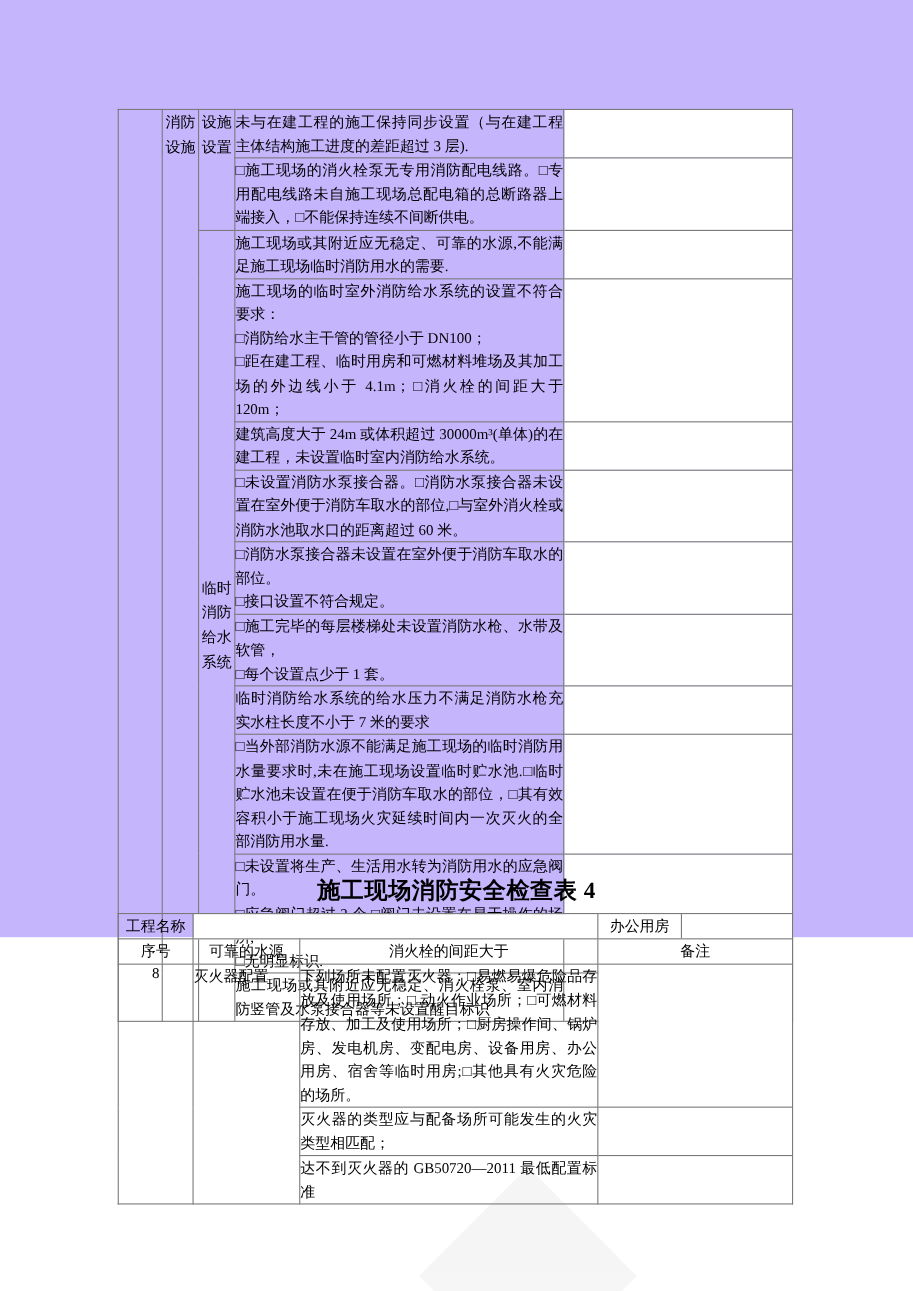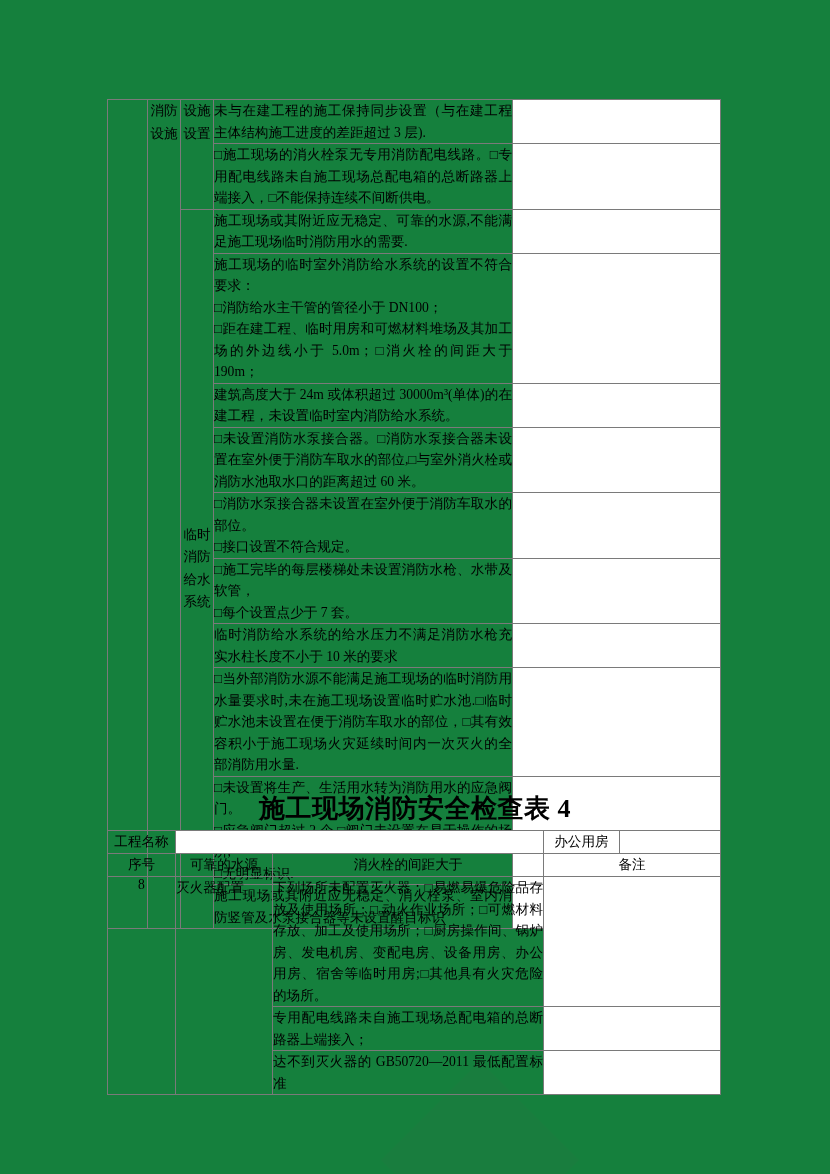--- a/index.html
+++ b/index.html
@@ -12,22 +12,22 @@
     height: 1174px;
     position: relative;
     font-family: "Liberation Serif", "DejaVu Serif", serif;
     color: #000000;
     overflow: hidden;
   }
 
   .page {
     position: relative;
     width: 830px;
-    height: 1174px;
-    background: #15803d;
+    height: 852px;
+    background: #c4b5fd;
   }
 
   
   .watermark {
     position: absolute;
     left: 300px;
     top: 1080px;
     width: 320px;
     height: 140px;
     opacity: 0.055;
@@ -93,21 +93,21 @@
   }
   .blank-cell { }
 
   
   .doc-title {
     position: absolute;
     left: 0;
     top: 795px;
     width: 830px;
     text-align: center;
-    font-size: 26px;
+    font-size: 21px;
     font-weight: bold;
     letter-spacing: 0.5px;
     line-height: 28px;
     font-family: "Liberation Serif", "DejaVu Serif", serif;
   }
 
   
   .t2-wrap {
     position: absolute;
     left: 107px;
@@ -176,21 +176,21 @@
 
           <tr>
             <td class="vert-label mid" rowspan="10">临时消防给水系统</td>
             <td class="cell-text">施工现场或其附近应无稳定、可靠的水源,不能满足施工现场临时消防用水的需要.</td>
             <td class="fill-cell"></td>
           </tr>
 
           <tr>
             <td class="cell-text" style="white-space:pre-line">施工现场的临时室外消防给水系统的设置不符合要求：
 □消防给水主干管的管径小于 DN100；
-□距在建工程、临时用房和可燃材料堆场及其加工场的外边线小于 5.0m；□消火栓的间距大于 190m；</td>
+□距在建工程、临时用房和可燃材料堆场及其加工场的外边线小于 4.1m；□消火栓的间距大于 120m；</td>
             <td class="fill-cell"></td>
           </tr>
 
           <tr>
             <td class="cell-text">建筑高度大于 24m 或体积超过 30000m³(单体)的在建工程，未设置临时室内消防给水系统。</td>
             <td class="fill-cell"></td>
           </tr>
 
           <tr>
             <td class="cell-text">□未设置消防水泵接合器。□消防水泵接合器未设置在室外便于消防车取水的部位,□与室外消火栓或消防水池取水口的距离超过 60 米。</td>
@@ -198,26 +198,26 @@
           </tr>
 
           <tr>
             <td class="cell-text" style="white-space:pre-line">□消防水泵接合器未设置在室外便于消防车取水的部位。
 □接口设置不符合规定。</td>
             <td class="fill-cell"></td>
           </tr>
 
           <tr>
             <td class="cell-text" style="white-space:pre-line">□施工完毕的每层楼梯处未设置消防水枪、水带及软管，
-□每个设置点少于 7 套。</td>
-            <td class="fill-cell"></td>
-          </tr>
-
-          <tr>
-            <td class="cell-text">临时消防给水系统的给水压力不满足消防水枪充实水柱长度不小于 10 米的要求</td>
+□每个设置点少于 1 套。</td>
+            <td class="fill-cell"></td>
+          </tr>
+
+          <tr>
+            <td class="cell-text">临时消防给水系统的给水压力不满足消防水枪充实水柱长度不小于 7 米的要求</td>
             <td class="fill-cell"></td>
           </tr>
 
           <tr>
             <td class="cell-text">□当外部消防水源不能满足施工现场的临时消防用水量要求时,未在施工现场设置临时贮水池.□临时贮水池未设置在便于消防车取水的部位，□其有效容积小于施工现场火灾延续时间内一次灭火的全部消防用水量.</td>
             <td class="fill-cell"></td>
           </tr>
 
           <tr>
             <td class="cell-text" style="white-space:pre-line">□未设置将生产、生活用水转为消防用水的应急阀门。
@@ -273,21 +273,21 @@
           </tr>
 
           <tr>
             <td class="seq-cell" rowspan="3">8</td>
             <td class="item-cell" rowspan="3">灭火器配置</td>
             <td class="cell-text">下列场所未配置灭火器：□易燃易爆危险品存放及使用场所；□ 动火作业场所；□可燃材料存放、加工及使用场所；□厨房操作间、锅炉房、发电机房、变配电房、设备用房、办公用房、宿舍等临时用房;□其他具有火灾危险的场所。</td>
             <td class="fill-cell"></td>
           </tr>
 
           <tr>
-            <td class="cell-text">专用配电线路未自施工现场总配电箱的总断路器上端接入；</td>
+            <td class="cell-text">灭火器的类型应与配备场所可能发生的火灾类型相匹配；</td>
             <td class="fill-cell"></td>
           </tr>
 
           <tr>
             <td class="cell-text">达不到灭火器的 GB50720—2011 最低配置标准</td>
             <td class="fill-cell"></td>
           </tr>
         </tbody>
       </table>
     </div>

